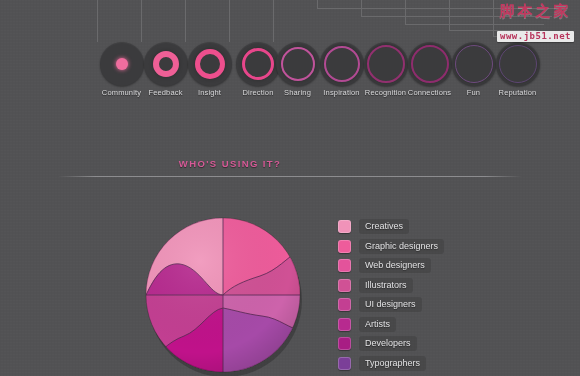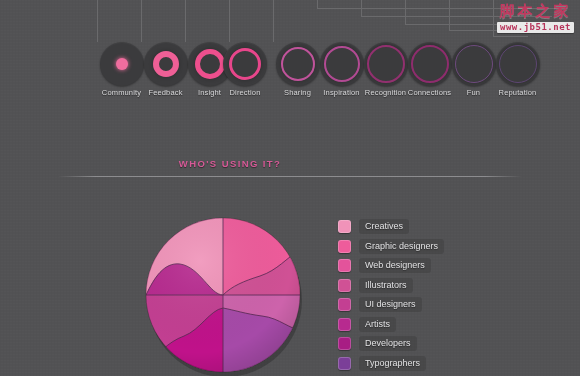--- a/index.html
+++ b/index.html
@@ -71,21 +71,21 @@
   }
 
   
   .watermark{position:absolute;right:6px;top:4px;text-align:center;line-height:1;}
   .wm-cn{
     font-family:"DejaVu Sans", sans-serif;
     font-size:15px;font-weight:bold;color:#c2385f;letter-spacing:3px;
     text-shadow:0 1px 0 rgba(255,255,255,.25);
   }
   .wm-url{
-    margin-top:3px;
+    margin-top:12px;
     font-family:"DejaVu Sans Mono","Liberation Mono",monospace;
     font-size:9px;font-weight:bold;color:#b8355c;letter-spacing:.5px;
     background:#e9e9e9;padding:1px 3px;border-radius:1px;
     box-shadow:0 1px 1px rgba(0,0,0,.3);
   }
 </style>
 </head>
 <body>
 
 <div id="stage">
@@ -119,21 +119,21 @@
           <i style="width: 14px; height: 14px; border: 6px solid rgb(239, 95, 150); box-shadow: rgba(0, 0, 0, 0.25) 0px 0px 4px;"></i>
         </div>
         <div class="cap">Feedback</div>
       </div>
       <div class="node" style="left: 163.5px;">
         <div class="ring">
           <i style="width: 20px; height: 20px; border: 5px solid rgb(238, 79, 141); box-shadow: rgba(0, 0, 0, 0.25) 0px 0px 4px;"></i>
         </div>
         <div class="cap">Insight</div>
       </div>
-      <div class="node" style="left: 199px;">
+      <div class="node" style="left: 212px;">
         <div class="ring">
           <i style="width: 26px; height: 26px; border: 3.5px solid rgb(232, 70, 139); box-shadow: rgba(0, 0, 0, 0.25) 0px 0px 4px;"></i>
         </div>
         <div class="cap">Direction</div>
       </div>
       <div class="node" style="left: 295.5px;">
         <div class="ring">
           <i style="width: 32px; height: 32px; border: 2px solid rgb(178, 74, 147); box-shadow: rgba(0, 0, 0, 0.25) 0px 0px 4px;"></i>
         </div>
         <div class="cap">Inspiration</div>

